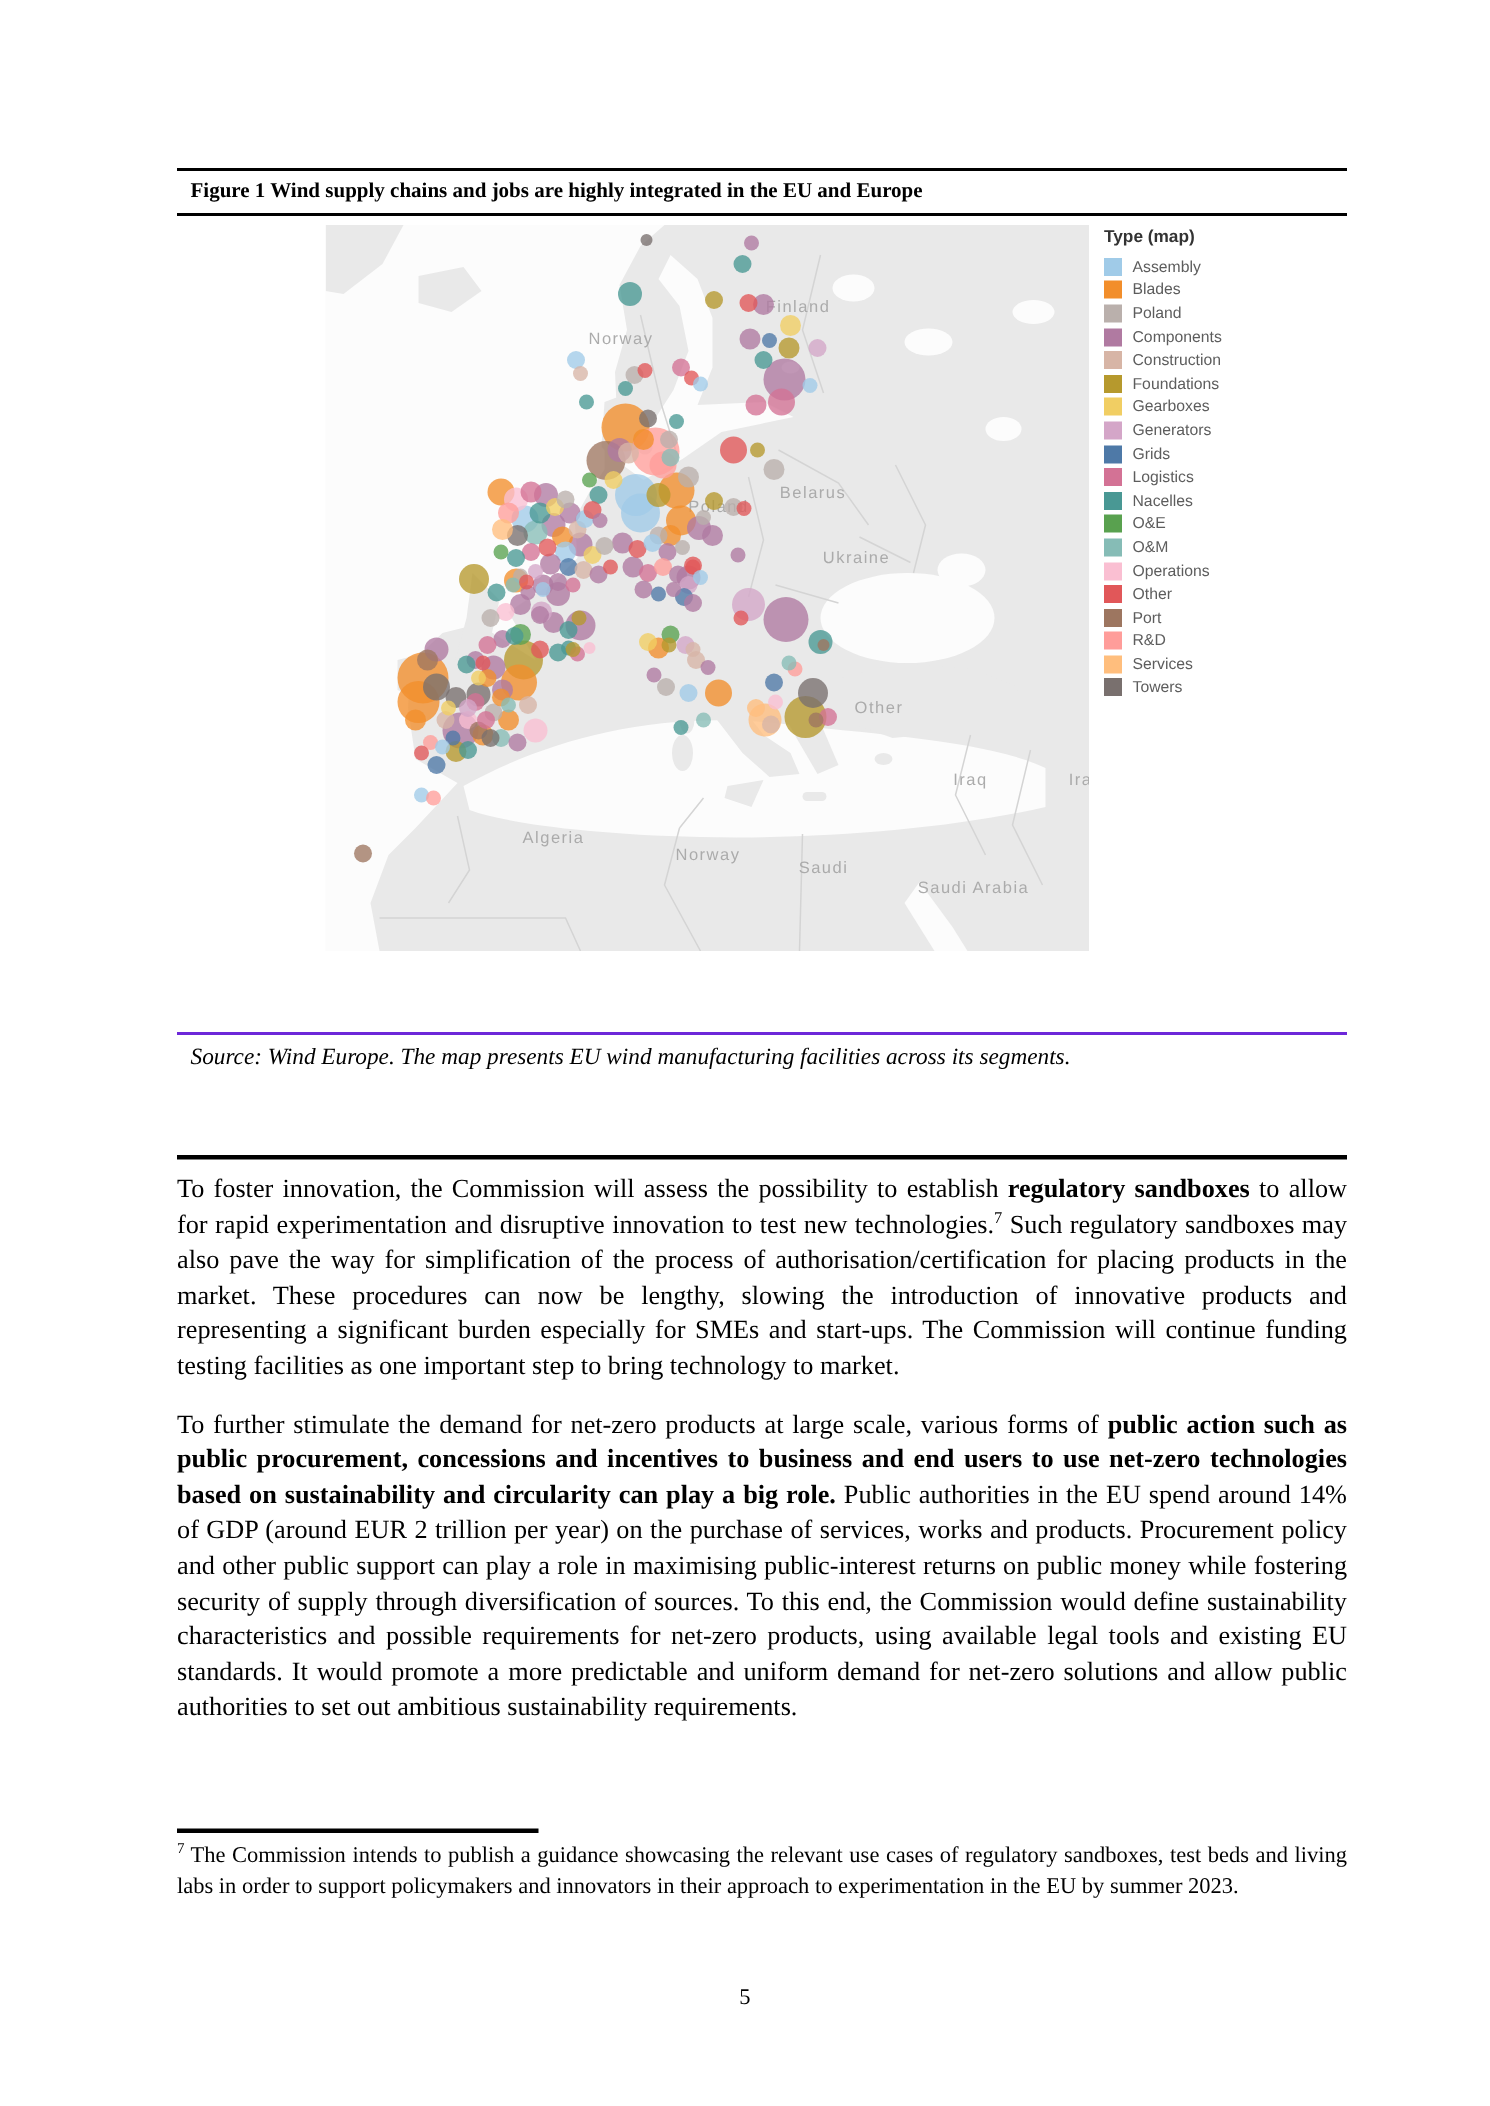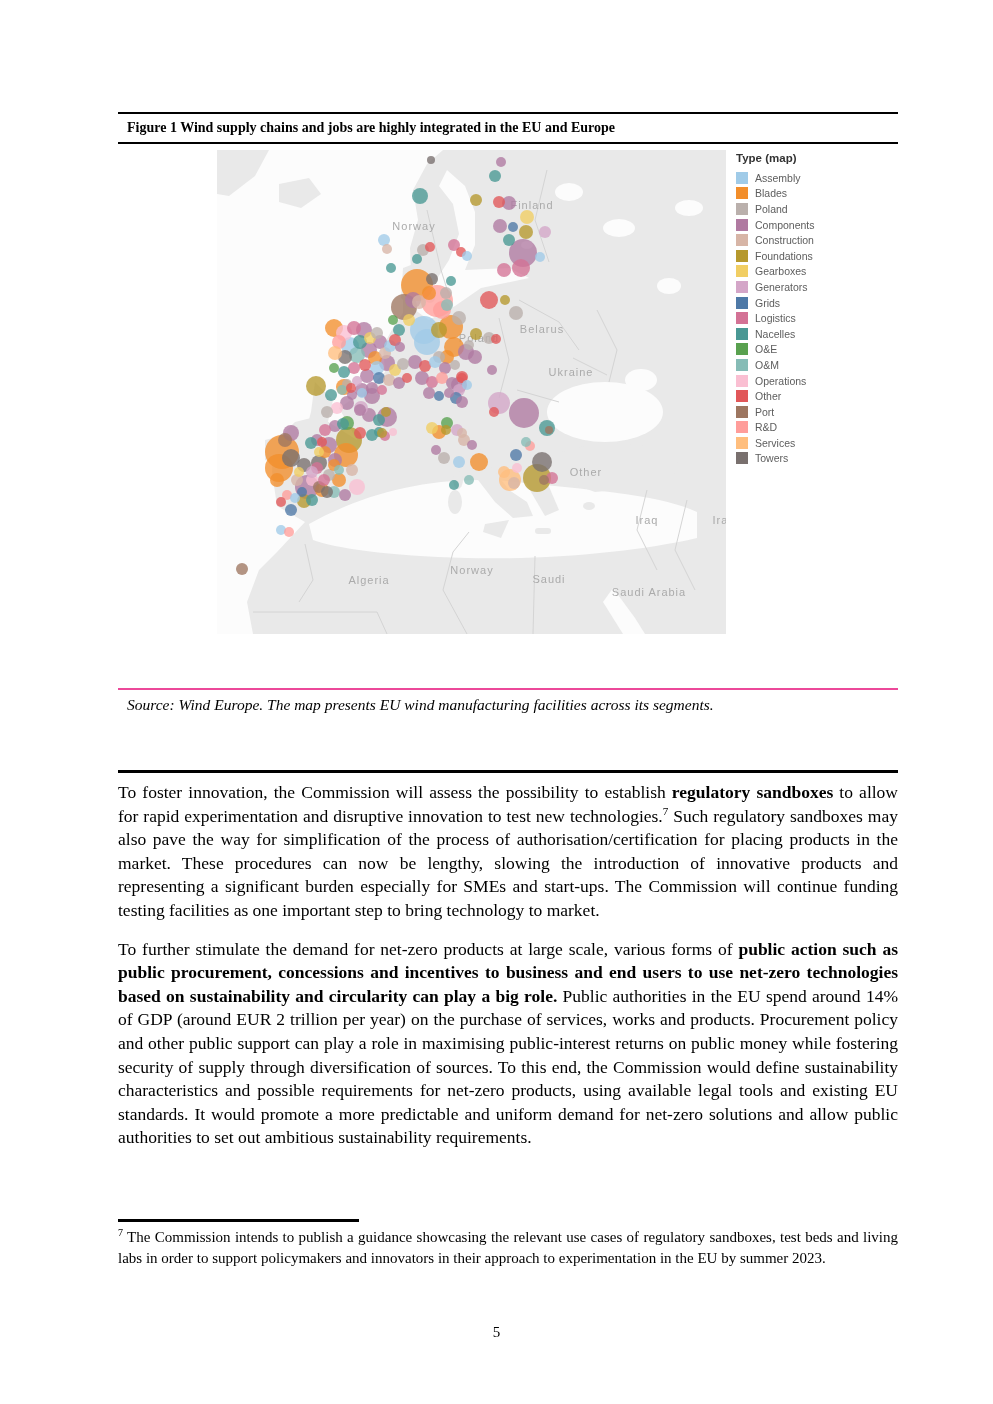--- a/index.html
+++ b/index.html
@@ -19,21 +19,21 @@
   .bubble{position:absolute;border-radius:50%;opacity:0.78;}
   
   .legend{position:absolute;left:736px;top:152px;width:170px;
         font-family:"Liberation Sans",sans-serif;}
   .legend-title{font-size:11.5px;color:#333;margin-bottom:6px;font-weight:bold;}
   .legend-row{display:flex;align-items:center;height:15.6px;}
   .legend-swatch{width:12px;height:12px;margin-right:7px;flex:0 0 auto;}
   .legend-label{font-size:10.5px;color:#5d5d5d;}
   
   .source-block{position:absolute;left:118px;top:688px;width:780px;
-        border-top:2px solid #ec4899;padding-top:4px;}
+        border-top:2px solid #6d28d9;padding-top:4px;}
   .source-line{font-style:italic;font-size:15.5px;line-height:21px;padding-left:9px;}
   
   .body-rule{position:absolute;left:118px;top:770px;width:780px;height:3px;background:#000;}
   .body-text{position:absolute;left:118px;top:781px;width:780px;
         font-size:17.5px;line-height:23.6px;text-align:justify;}
   .body-text p{margin:0 0 15px 0;}
   .body-text sup{font-size:11px;line-height:0;}
   
   .footnote-rule{position:absolute;left:118px;top:1219px;width:241px;height:3px;background:#000;}
   .footnote{position:absolute;left:118px;top:1227px;width:780px;
@@ -99,21 +99,21 @@
     </svg>
     <div id="map-labels">
         <div class="map-label" style="left: 197px; top: 76px;">Norway</div>
         <div class="map-label" style="left: 315px; top: 55px;">Finland</div>
         <div class="map-label" style="left: 262px; top: 188px;">Poland</div>
         <div class="map-label" style="left: 325px; top: 179px;">Belarus</div>
         <div class="map-label" style="left: 354px; top: 222px;">Ukraine</div>
         <div class="map-label" style="left: 369px; top: 322px;">Other</div>
         <div class="map-label" style="left: 430px; top: 370px;">Iraq</div>
         <div class="map-label" style="left: 507px; top: 370px;">Iran</div>
-        <div class="map-label" style="left: 152px; top: 430px;">Algeria</div>
+        <div class="map-label" style="left: 152px; top: 409px;">Algeria</div>
         <div class="map-label" style="left: 255px; top: 420px;">Norway</div>
         <div class="map-label" style="left: 332px; top: 429px;">Saudi</div>
         <div class="map-label" style="left: 432px; top: 442px;">Saudi Arabia</div>
       </div>
     <div id="map-bubbles">
         <div class="bubble" style="left: 48px; top: 285px; width: 34px; height: 34px; background: rgb(242, 142, 43);"></div>
         <div class="bubble" style="left: 184px; top: 119px; width: 32px; height: 32px; background: rgb(242, 142, 43);"></div>
         <div class="bubble" style="left: 204px; top: 135px; width: 32px; height: 32px; background: rgb(255, 157, 154);"></div>
         <div class="bubble" style="left: 292px; top: 248px; width: 30px; height: 30px; background: rgb(176, 122, 161);"></div>
         <div class="bubble" style="left: 292px; top: 89px; width: 28px; height: 28px; background: rgb(176, 122, 161);"></div>

